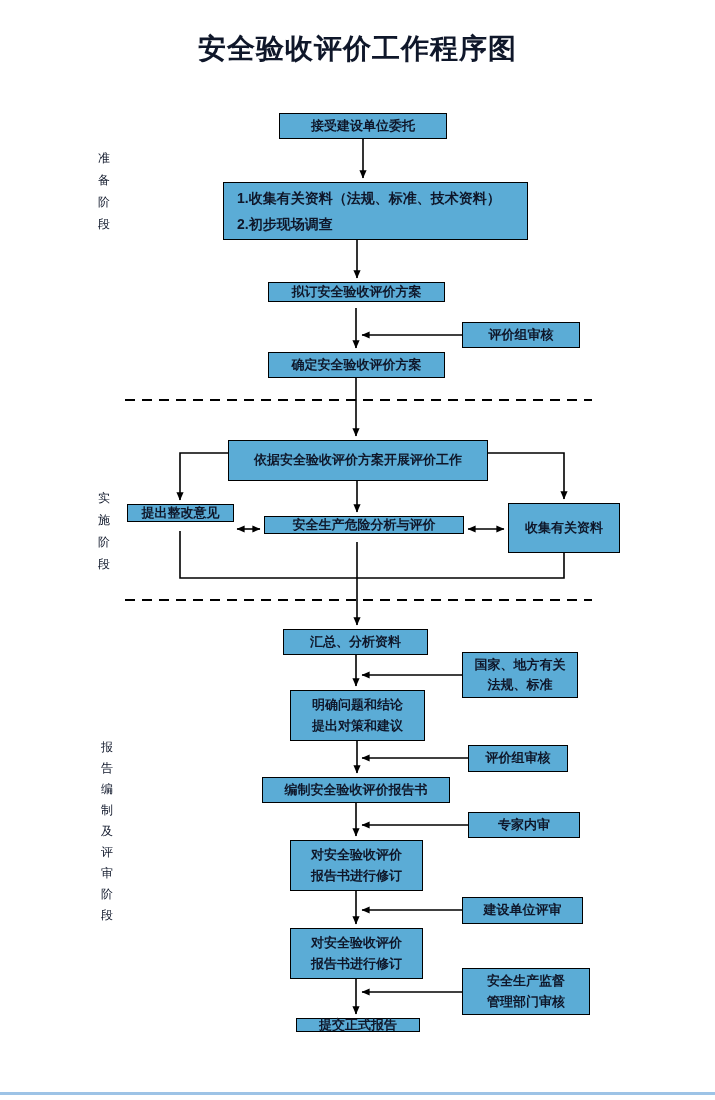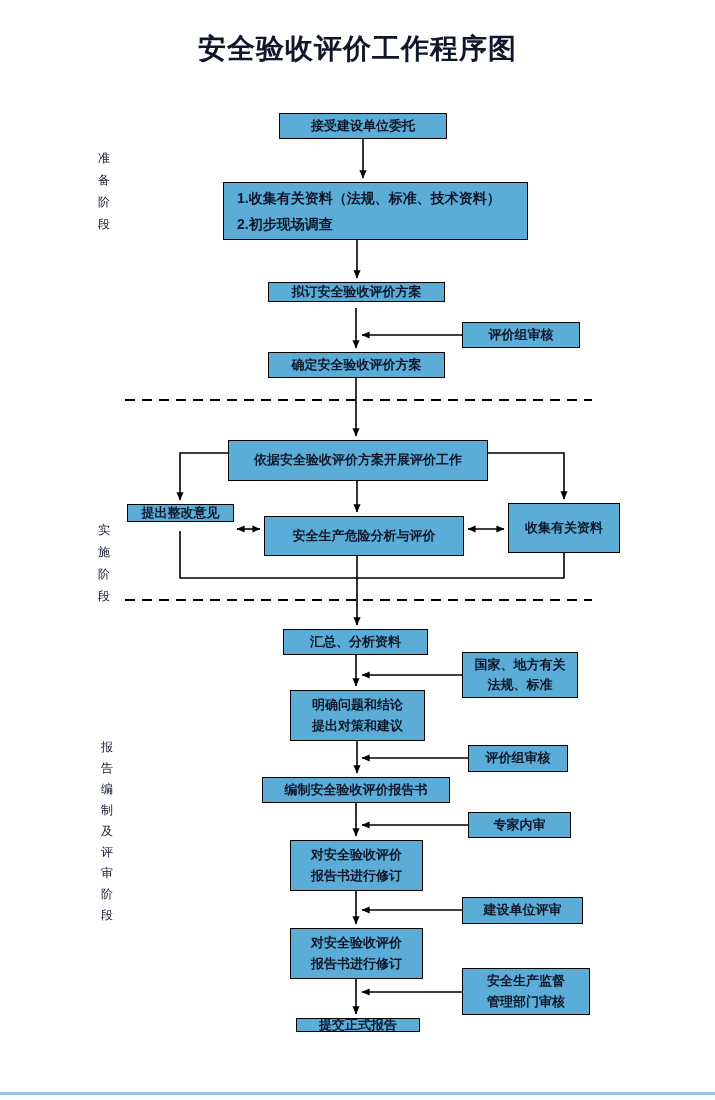--- a/index.html
+++ b/index.html
@@ -59,61 +59,61 @@
       <path d="M468,529 L504,529" marker-start="url(#arr)" marker-end="url(#arr)"></path>
 
       <path d="M180,531 L180,578 L564,578 L564,553"></path>
 
       <path d="M125,400 L592,400" stroke-width="2.2" stroke-dasharray="10 7"></path>
       <path d="M125,600 L592,600" stroke-width="2.2" stroke-dasharray="10 7"></path>
     </g>
   </svg>
 
   <div class="phase" style="left:95px;top:147px;">准备阶段</div>
-  <div class="phase" style="left:95px;top:487px;margin-top:32px;">实施阶段</div>
+  <div class="phase" style="left:95px;top:487px;">实施阶段</div>
   <div class="phase" id="phase-report" style="left:98px;top:737px;">报告编制及评审阶段</div>
 
   <div class="box" style="left:279px;top:113px;width:168px;height:26px;">接受建设单位委托</div>
 
   <div class="box big" style="left:205px;top:182px;width:305px;height:58px;">
     <span>1.收集有关资料（法规、标准、技术资料）</span>
     <span>2.初步现场调查</span>
   </div>
 
   <div class="box" style="left:268px;top:282px;width:177px;height:20px;">拟订安全验收评价方案</div>
 
   <div class="box" style="left:462px;top:322px;width:118px;height:26px;">评价组审核</div>
 
   <div class="box" style="left:268px;top:352px;width:177px;height:26px;">确定安全验收评价方案</div>
 
   <div class="box" style="left:228px;top:440px;width:260px;height:41px;">依据安全验收评价方案开展评价工作</div>
 
   <div class="box" style="left:127px;top:504px;width:107px;height:18px;">提出整改意见</div>
 
-  <div class="box" style="left:264px;top:516px;width:200px;height:40px;">安全生产危险分析与评价</div>
+  <div class="box" style="left:264px;top:516px;width:200px;height:18px;">安全生产危险分析与评价</div>
 
   <div class="box" style="left:508px;top:503px;width:112px;height:50px;">收集有关资料</div>
 
   <div class="box" style="left:283px;top:629px;width:145px;height:26px;">汇总、分析资料</div>
 
   <div class="box" style="left:462px;top:652px;width:116px;height:46px;">
     <span>国家、地方有关</span>
     <span>法规、标准</span>
   </div>
 
   <div class="box" style="left:290px;top:690px;width:135px;height:51px;">
     <span>明确问题和结论</span>
     <span>提出对策和建议</span>
   </div>
 
   <div class="box" style="left:468px;top:745px;width:100px;height:27px;">评价组审核</div>
 
   <div class="box" style="left:262px;top:777px;width:188px;height:26px;">编制安全验收评价报告书</div>
 
-  <div class="box" style="left:468px;top:812px;width:103px;height:26px;text-align:right;">专家内审</div>
+  <div class="box" style="left:468px;top:812px;width:112px;height:26px;text-align:right;">专家内审</div>
 
   <div class="box" style="left:290px;top:840px;width:133px;height:51px;">
     <span>对安全验收评价</span>
     <span>报告书进行修订</span>
   </div>
 
   <div class="box" style="left:462px;top:897px;width:121px;height:27px;">建设单位评审</div>
 
   <div class="box" style="left:290px;top:928px;width:133px;height:51px;">
     <span>对安全验收评价</span>

